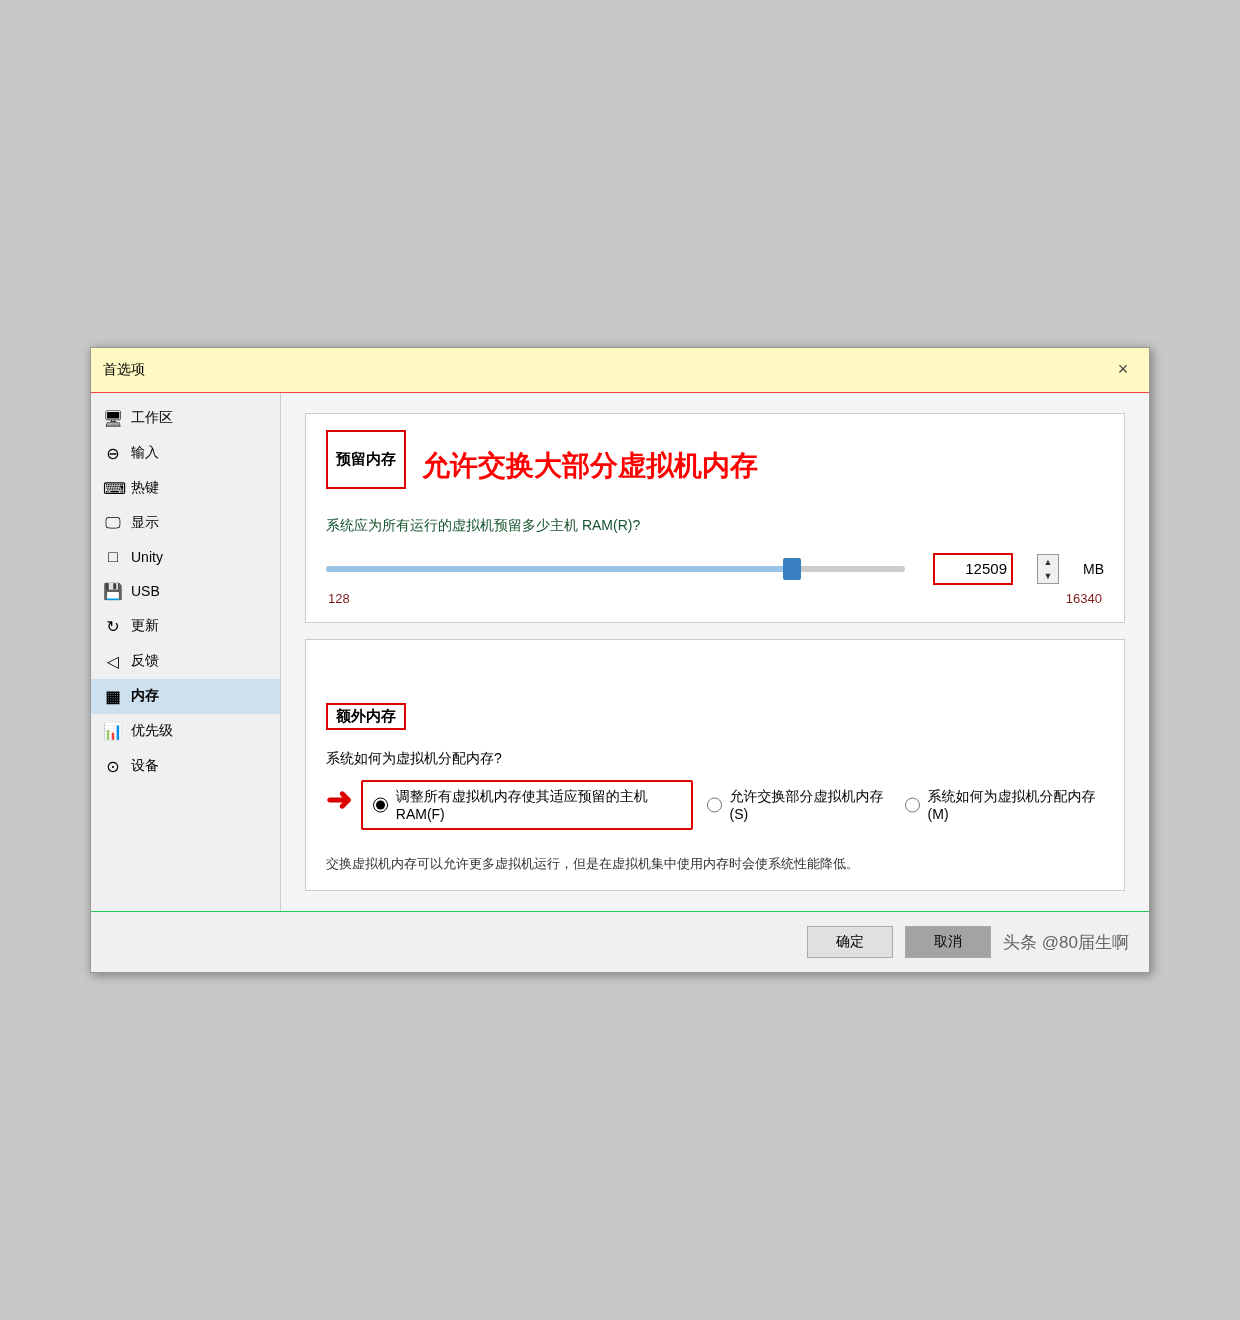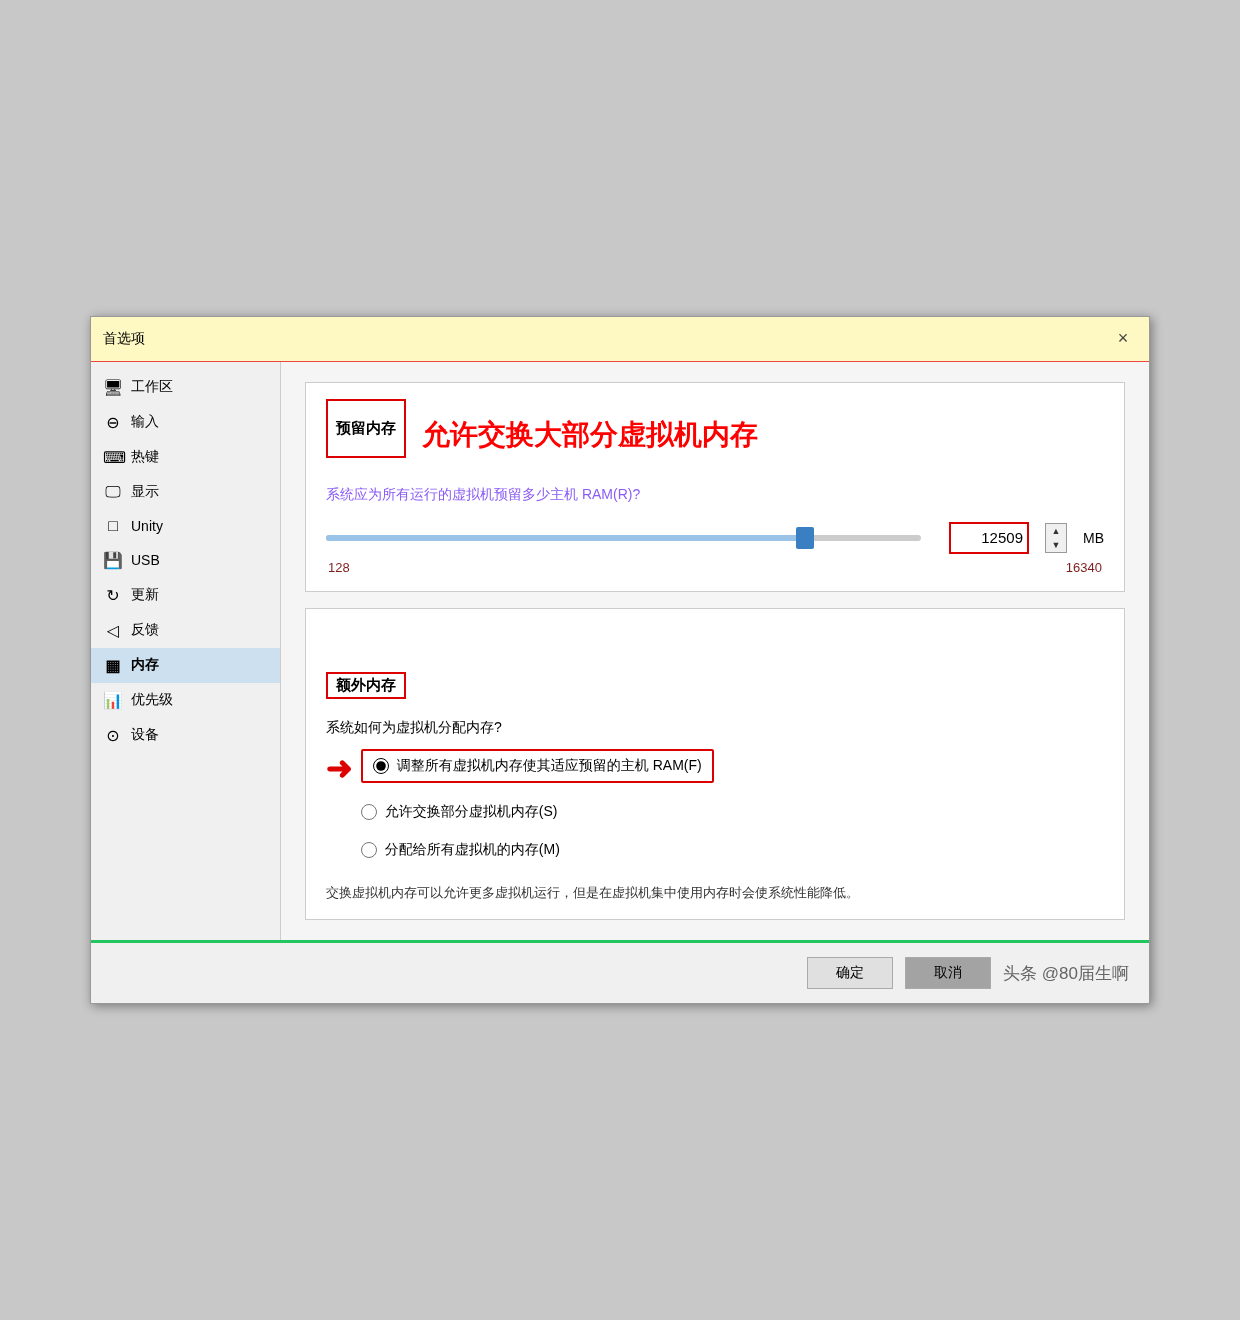--- a/index.html
+++ b/index.html
@@ -100,21 +100,21 @@
       margin-left: 16px;
       vertical-align: middle;
     }
     .header-row {
       display: flex;
       align-items: center;
       margin-bottom: 14px;
     }
     .ram-label {
       font-size: 14px;
-      color: #8b5cf6;
+      color: #14532d;
       margin-bottom: 18px;
     }
     .slider-row {
       display: flex;
       align-items: center;
       gap: 16px;
       margin-bottom: 6px;
     }
     .slider-container {
       flex: 1;
@@ -139,21 +139,21 @@
       background: #3a7fc1;
       border-radius: 2px;
       position: absolute;
       top: -8px;
       left: 79%;
       cursor: pointer;
     }
     .value-input-group {
       display: flex;
       align-items: center;
-      gap: 16px;
+      gap: 24px;
       padding-left: 12px;
     }
     .value-input {
       width: 80px;
       height: 32px;
       border: 2px solid #d00;
       font-size: 15px;
       text-align: right;
       padding-right: 4px;
       background: #fff;
@@ -200,22 +200,22 @@
       margin-bottom: 10px;
       color: #000;
     }
     .extra-label {
       font-size: 14px;
       color: #000;
       margin-bottom: 12px;
     }
     .radio-group {
       display: flex;
-      flex-direction: column;
-      gap: 20px;
+      flex-direction: row;
+      gap: 14px;
       margin-bottom: 14px;
     }
     .radio-item {
       display: flex;
       align-items: center;
       gap: 8px;
       font-size: 14px;
       color: #000;
       cursor: pointer;
     }
@@ -240,21 +240,21 @@
       font-weight: bold;
       margin-right: 8px;
       display: inline-block;
     }
     .dialog-footer {
       padding: 14px 20px;
       display: flex;
       justify-content: flex-end;
       gap: 12px;
       background: #f0f0f0;
-      border-top: 3px solid #22c55e;
+      border-top: 1px solid #22c55e;
     }
     .footer-btn {
       padding: 6px 28px;
       font-size: 14px;
       background: #a3a3a3;
       border: 1px solid #aaa;
       cursor: pointer;
       font-family: 'Microsoft YaHei', sans-serif;
     }
     .footer-btn.primary {
@@ -372,21 +372,21 @@
               <span>调整所有虚拟机内存使其适应预留的主机 RAM(F)</span>
             </label>
 
             <label class="radio-item">
               <input type="radio" name="memory-option" style="">
               <span>允许交换部分虚拟机内存(S)</span>
             </label>
 
             <label class="radio-item">
               <input type="radio" name="memory-option" style="">
-              <span>分配给所有虚拟机的内存(M)</span>
+              <span>系统如何为虚拟机分配内存(M)</span>
             </label>
           </div>
         </div>
 
         <div class="extra-note">交换虚拟机内存可以允许更多虚拟机运行，但是在虚拟机集中使用内存时会使系统性能降低。</div>
       </div>
 
     </div>
   </div>
 

